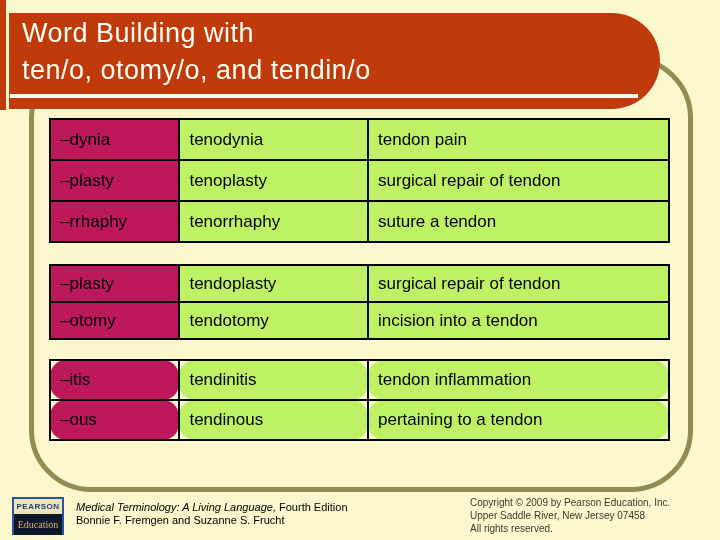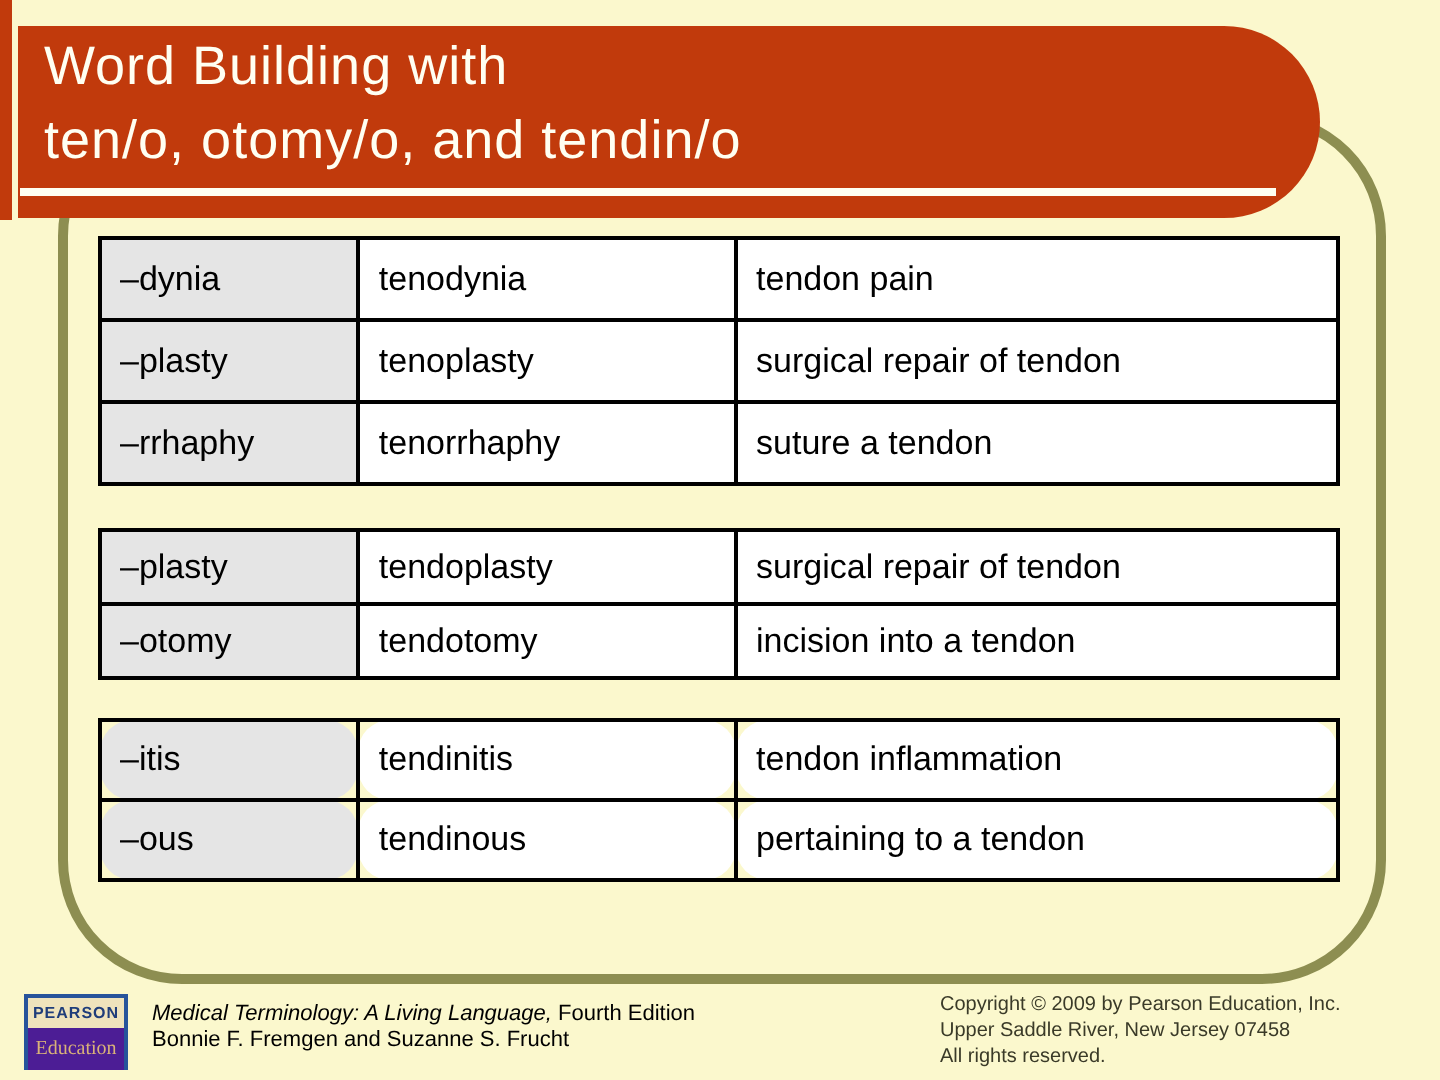--- a/index.html
+++ b/index.html
@@ -60,25 +60,25 @@
     border-collapse:collapse;
     z-index:4;
     table-layout:fixed;
   }
   table.word-table td{
     border:2px solid #000;
     font-size:17px;
     color:#000;
     padding:0 0 0 9px;
     vertical-align:middle;
-    background:#ffffff;
+    background:#bef264;
     overflow:hidden;
     white-space:nowrap;
   }
-  table.word-table td.c1{width:118px;background:#e5e5e5;}
+  table.word-table td.c1{width:118px;background:#be185d;}
   table.word-table td.c2{width:177px;}
   table.word-table td.c3{width:289px;}
   table.t1 td{height:39px;}
   table.t2 td{height:35px;}
   table.t3 td{height:38px;border-radius:16px;}
   .tbl1{top:118px;}
   .tbl2{top:264px;}
   .tbl3{top:359px;}
   
   .pearson-logo{
@@ -93,21 +93,21 @@
   .pearson-logo .logo-top{
     flex:0 0 15px;
     background:#EFE3BC;
     color:#1F3D7A;
     font-size:8px;font-weight:bold;
     letter-spacing:0.5px;
     text-align:center;line-height:15px;
   }
   .pearson-logo .logo-bottom{
     flex:1;
-    background:#4c1d95;
+    background:#0f172a;
     color:#D9B278;
     font-family:"Liberation Serif", serif;
     font-size:10px;
     text-align:center;line-height:21px;
   }
   .book-credit{
     position:absolute;
     left:76px;top:501px;
     font-size:11px;
     line-height:13px;

